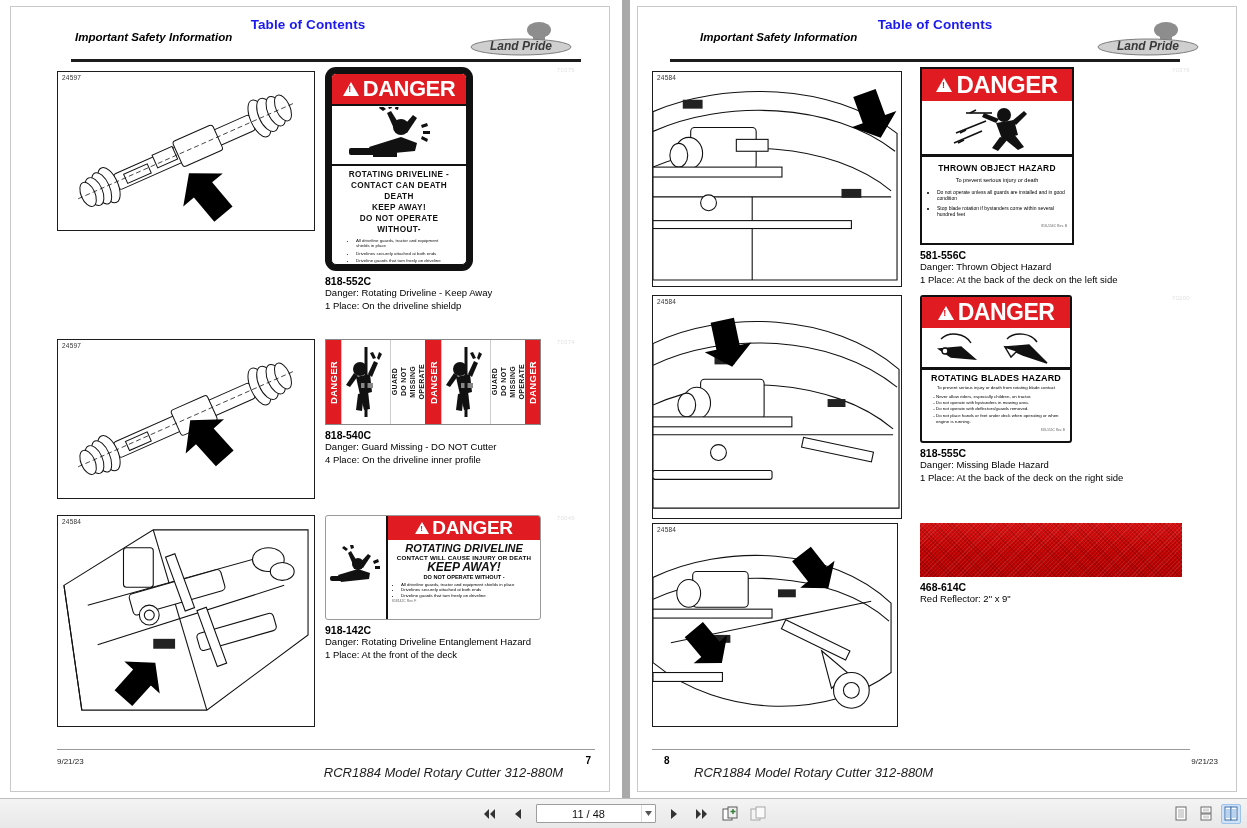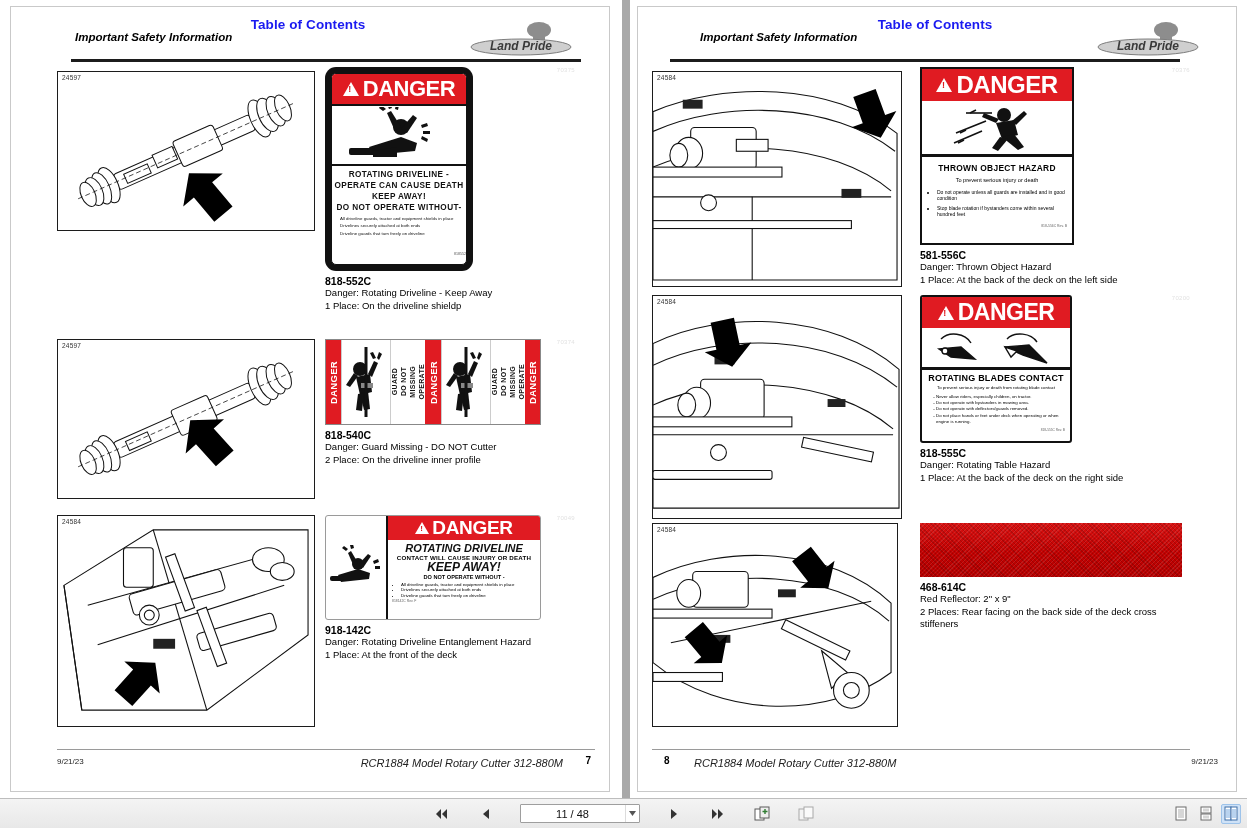--- a/index.html
+++ b/index.html
@@ -64,21 +64,21 @@
   .dbar { background:#e01b22; display:flex; align-items:center; justify-content:center;
           padding:2px 0; position:relative; }
   .dbar .tri { width:0;height:0;border-left:8px solid transparent;border-right:8px solid transparent;
                border-bottom:14px solid #fff; position:relative; margin-right:4px; }
   .dbar .tri::after { content:"!"; position:absolute; left:-2.5px; top:3px; color:#e01b22;
                       font-size:9px; font-weight:bold; line-height:9px; }
   .dbar .word { color:#fff; font-weight:bold; font-size:22px; letter-spacing:-.5px;
                 font-family:"Liberation Sans", sans-serif; }
   .pictbox { flex:0 0 auto; height:62px; border-top:2px solid #111; border-bottom:2px solid #111;
              display:flex; align-items:center; justify-content:center; background:#fff; }
-  .txtbox { flex:1; padding:3px 0 2px; }
+  .txtbox { flex:1; padding:3px 16px 2px; }
   .tline { text-align:center; font-size:8.2px; font-weight:bold; letter-spacing:.4px; line-height:11px; color:#111; }
   .bullets { margin-top:3px; padding-left:8px; }
   .bullets li { font-size:4.4px; line-height:5.4px; color:#111; list-style:disc; margin-bottom:2px; }
   .tinycode { text-align:right; font-size:3.6px; color:#555; margin-top:2px; }
 
   
   .strip { display:flex; height:86px; width:216px; border:1px solid #888; background:#fff; }
   .strip .dv { background:#e01b22; width:17px; display:flex; align-items:center; justify-content:center; }
   .strip .dv span { color:#fff; font-weight:bold; font-size:9.5px;
                     writing-mode:vertical-rl; transform:rotate(180deg); letter-spacing:.3px; }
@@ -121,35 +121,35 @@
       repeating-linear-gradient(45deg, rgba(0,0,0,.16) 0 1px, transparent 1px 3px),
       repeating-linear-gradient(-45deg, rgba(255,255,255,.10) 0 1px, transparent 1px 3px),
       linear-gradient(180deg,#d81111 0%,#c10000 55%,#b60000 100%);
   }
 
   
   .ftr { position:absolute; left:14px; right:14px; bottom:14px; height:28px; }
   .ftr .rule { position:absolute; left:32px; right:0; top:0; height:1px; background:#9a9a9a; }
   .page.right .ftr .rule { left:0; right:32px; }
   .ftr .date { position:absolute; top:8px; font-size:8px; color:#222; }
-  .ftr .model { position:absolute; top:8px; font-size:11px; font-style:italic; color:#222; }
+  .ftr .model { position:absolute; top:16px; font-size:13px; font-style:italic; color:#222; }
   .ftr .pnum { position:absolute; top:6px; font-size:10px; font-weight:bold; color:#000; }
   .page.left  .ftr .date  { left:32px; }
   .page.left  .ftr .model { right:32px; }
   .page.left  .ftr .pnum  { right:4px; }
   .page.right .ftr .date  { right:4px; }
   .page.right .ftr .model { left:42px; }
   .page.right .ftr .pnum  { left:12px; }
 
   
   .toolbar { position:absolute; left:0; bottom:0; width:1247px; height:30px;
              background:linear-gradient(180deg,#f4f4f4 0%,#e8e8e8 100%);
              border-top:1px solid #bdbdbd; display:flex; align-items:center; }
   .tb-center { position:absolute; left:50%; transform:translateX(-50%); display:flex;
-               align-items:center; gap:24px; }
+               align-items:center; gap:8px; }
   .tb-btn { width:20px; height:20px; display:flex; align-items:center; justify-content:center;
             cursor:pointer; border:1px solid transparent; border-radius:2px; }
   .pagebox { width:120px; height:19px; border:1px solid #9e9e9e; background:#fff;
              display:flex; align-items:center; position:relative; border-radius:1px; }
   .pagebox .val { flex:1; text-align:center; font-size:11px; color:#111; }
   .pagebox .caret { width:14px; display:flex; align-items:center; justify-content:center;
                     border-left:1px solid #dcdcdc; height:100%; }
   .tb-right { position:absolute; right:6px; display:flex; align-items:center; gap:5px; }
   .vbtn { width:20px; height:20px; display:flex; align-items:center; justify-content:center;
           border:1px solid transparent; border-radius:2px; cursor:pointer; }
@@ -231,21 +231,21 @@
                       <path d="M62 22 L74 8 L78 11 L68 26 Z"></path>
                       <path d="M44 4 l-4-3 2-3 5 4z M50 2 l-2-5 3-1 2 5z M56 2 l1-5 3 1 -1 5z"></path>
                       <path d="M82 18 l6-2 1 3 -6 2z M84 24 l7 0 0 3 -7 0z M83 29 l6 3 -1 3 -6-3z"></path>
                       <rect x="10" y="41" width="26" height="7" rx="2"></rect>
                       <path d="M34 44 L58 40 L58 50 L34 50 Z"></path>
                     </g>
                   </svg>
                 </div>
                 <div class="txtbox">
                   <div class="tline">ROTATING  DRIVELINE  -</div>
-                  <div class="tline">OPERATE CAN CAUSE DEATH</div>
+                  <div class="tline">CONTACT CAN DEATH DEATH</div>
                   <div class="tline">KEEP  AWAY!</div>
                   <div class="tline">DO NOT OPERATE WITHOUT-</div>
                   <ul class="bullets">
                     <li>All driveline guards, tractor and equipment shields in place</li>
                     <li>Drivelines securely attached at both ends</li>
                     <li>Driveline guards that turn freely on driveline</li>
                   </ul>
                   <div class="tinycode">818552</div>
                 </div>
               </div>
@@ -336,21 +336,21 @@
                 <b>DO  NOT</b>
                 <b>MISSING</b>
                 <b>OPERATE</b>
               </div>
               <div class="dv">
                   <span>DANGER</span>
                 </div>
             </div>
             <div class="dnum">818-540C</div>
             <div class="dline">Danger: Guard Missing - DO NOT Cutter</div>
-            <div class="dline">2 Place: On the driveline inner profile</div>
+            <div class="dline">4 Place: On the driveline inner profile</div>
           </div>
 
           <div class="row" style="left:32px; top:448px; width:258px; height:212px;">
             <div class="illus" style="width:100%;height:100%;">
               <div class="fid">24584</div>
               <svg viewBox="0 0 258 212" preserveAspectRatio="none">
                 <g stroke="#111" fill="#fff" stroke-width="1.1">
                   <path d="M6 70 L96 14 L252 14 L252 120 L150 196 L24 196 Z" fill="#fff"></path>
                   <path d="M6 70 L24 196"></path>
                     <path d="M96 14 L150 196"></path>
@@ -551,33 +551,33 @@
                     <path d="M10 10 C18 2 34 4 40 14" fill="none"></path>
                     <path d="M8 20 L30 18 L44 30 L20 28 Z"></path>
                     <circle cx="14" cy="22" r="3" fill="#fff"></circle>
                     <path d="M76 10 C84 2 100 4 106 13" fill="none"></path>
                     <path d="M74 18 L98 16 L116 34 L92 26 Z"></path>
                     <path d="M74 18 L86 22 L80 28 Z" fill="#fff"></path>
                   </g>
                 </svg>
               </div>
               <div style="flex:1;padding:3px 5px 2px;">
-                <div style="text-align:center;font-size:9px;font-weight:bold;letter-spacing:.2px;">ROTATING  BLADES  CONTACT</div>
+                <div style="text-align:center;font-size:9px;font-weight:bold;letter-spacing:.2px;">ROTATING  BLADES  HAZARD</div>
                 <div style="text-align:center;font-size:4.4px;margin-top:2px;">To prevent serious injury or death from rotating blade contact</div>
                 <ul style="padding-left:9px;margin:4px 0 0;list-style:'- ';">
                   <li style="font-size:4.4px;line-height:6.2px;">Never allow riders, especially children, on tractor.</li>
                   <li style="font-size:4.4px;line-height:6.2px;">Do not operate with bystanders in mowing area.</li>
                   <li style="font-size:4.4px;line-height:6.2px;">Do not operate with deflectors/guards removed.</li>
                   <li style="font-size:4.4px;line-height:6.2px;">Do not place hands or feet under deck when operating or when engine is running.</li>
                 </ul>
                 <div style="text-align:right;font-size:3.2px;color:#666;margin-top:3px;">818-555C  Rev. B</div>
               </div>
             </div>
             <div class="dnum">818-555C</div>
-            <div class="dline">Danger: Rotating Table Hazard</div>
+            <div class="dline">Danger: Missing Blade Hazard</div>
             <div class="dline">1 Place: At the back of the deck on the right side</div>
           </div>
 
           <div class="row" style="left:0px; top:456px; width:246px; height:204px;">
             <div class="illus" style="width:100%;height:100%;">
               <div class="fid">24584</div>
               <svg viewBox="0 0 246 204" preserveAspectRatio="none">
                 <g stroke="#111" fill="#fff" stroke-width="1.1">
                   <path d="M0 54 C70 20 180 22 240 80 L240 150 C180 196 70 198 0 140 Z"></path>
                   <path d="M0 76 C70 44 180 46 238 98"></path>
@@ -598,21 +598,20 @@
                   <polygon points="42,142 42,116 32,116 54,98 76,116 66,116 66,142" transform="rotate(140 54 122)"></polygon>
                 </g>
               </svg>
             </div>
           </div>
 
           <div class="decal-wrap" style="left:268px; top:456px; width:270px;">
             <div class="reflector"></div>
             <div class="dnum">468-614C</div>
             <div class="dline">Red Reflector: 2" x 9"</div>
-            <div class="dline" style="width:256px;">2 Places: Rear facing on the back side of the deck cross stiffeners</div>
           </div>
 
         </div>
 
         <div class="ftr">
           <div class="rule"></div>
           <div class="date">9/21/23</div>
           <div class="model">RCR1884 Model Rotary Cutter 312-880M</div>
           <div class="pnum">8</div>
         </div>

